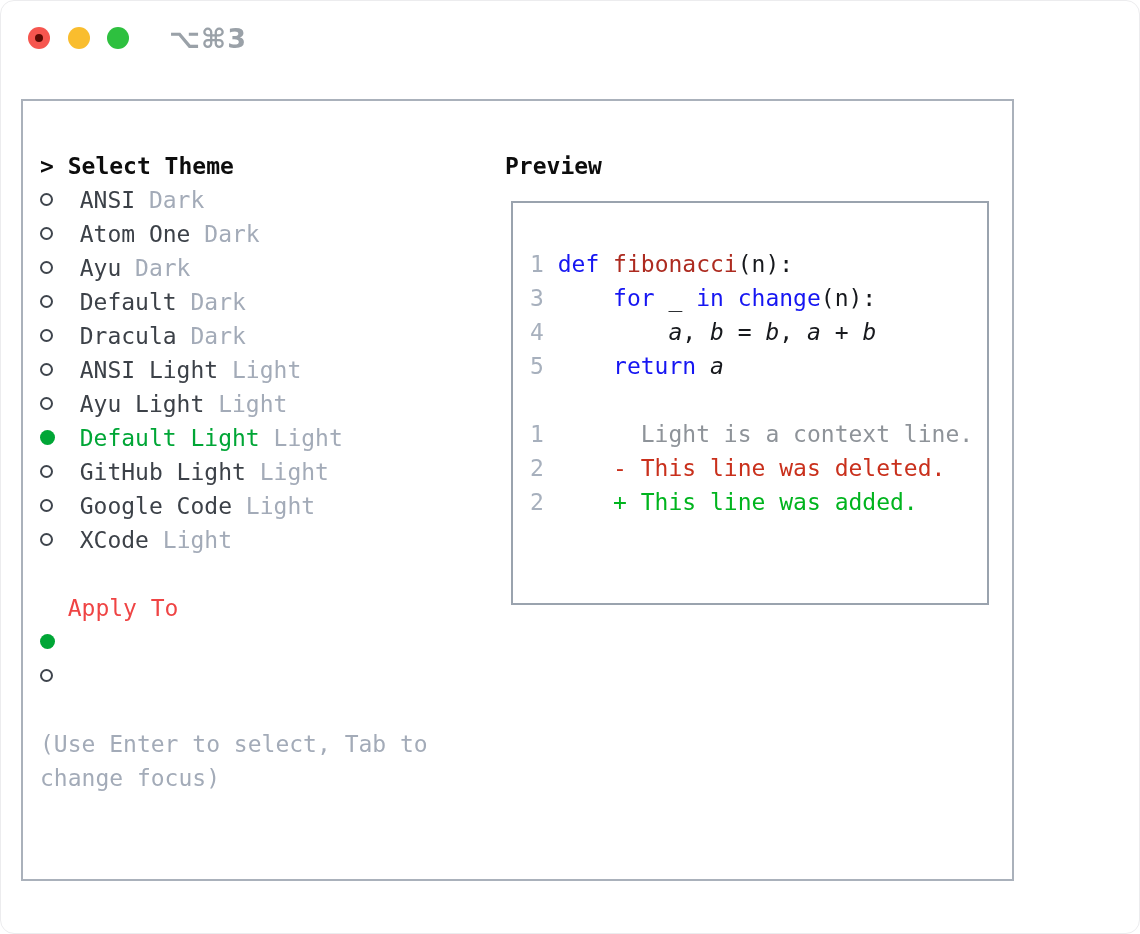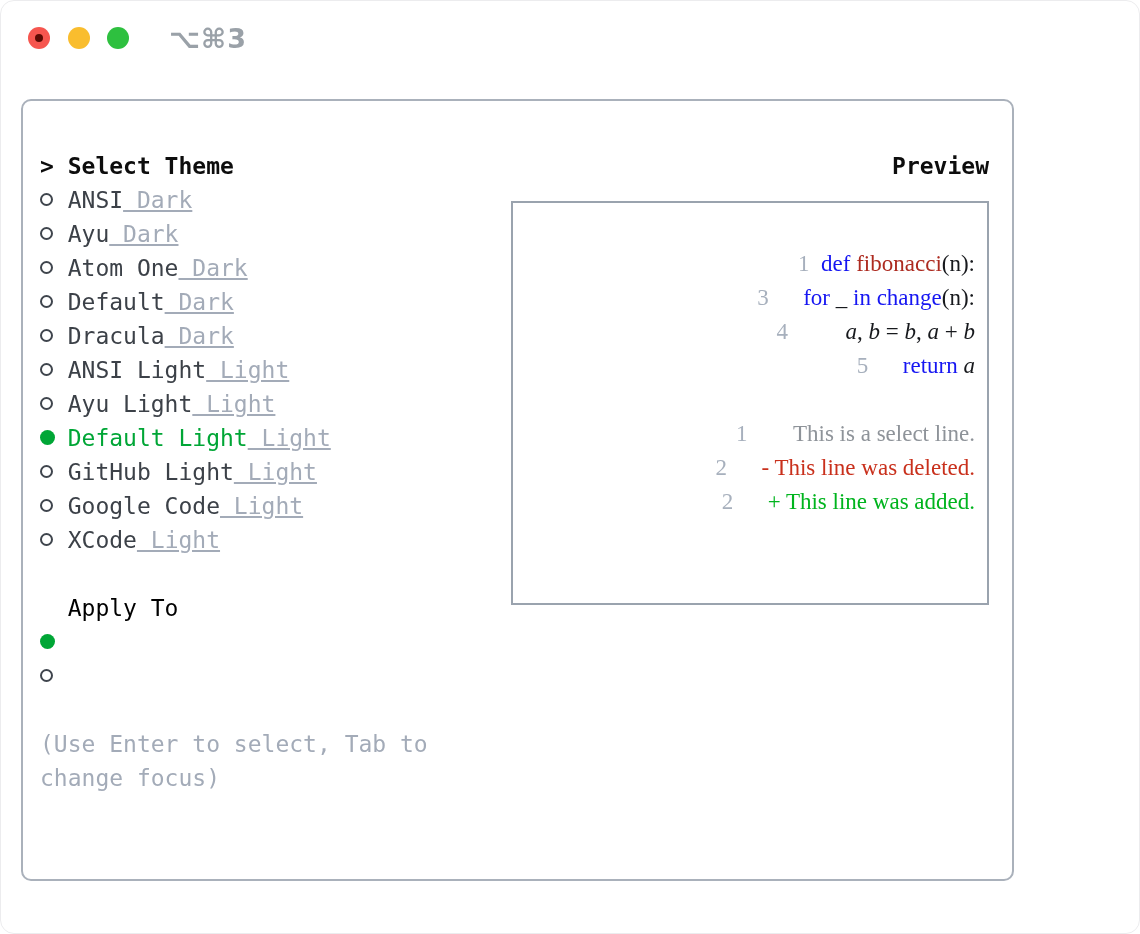--- a/index.html
+++ b/index.html
@@ -17,39 +17,39 @@
   .titlebar{position:absolute;left:0;top:0;right:0;height:76px;}
   .tl{position:absolute;top:26px;width:22px;height:22px;border-radius:50%;display:inline-block;}
   .tl.red{left:27px;background:var(--tl-red);}
   .tl.yellow{left:67px;background:var(--tl-yellow);}
   .tl.green{left:106px;background:var(--tl-green);}
   .tl .dot{position:absolute;left:7px;top:7px;width:8px;height:8px;border-radius:50%;background:#5c0b04;}
   .wtitle{position:absolute;left:168px;top:22px;font-family:"DejaVu Sans","Liberation Sans",sans-serif;
           font-size:27px;font-weight:600;color:#9aa1a8;letter-spacing:1px;}
   
   .panel{position:absolute;left:20px;top:98px;width:993px;height:782px;box-sizing:border-box;
-         border:2px solid #aab1bb;border-radius:10px;background:#fff;}
+         border:2px solid #aab1bb;border-radius:0;background:#fff;}
   .row{height:34px;line-height:34px;white-space:pre;font-size:23px;color:var(--item);}
   .gutter{display:inline-block;width:2ch;vertical-align:top;}
   .prompt{color:#0d0d0d;font-weight:bold;}
   .hdr{color:#0d0d0d;font-weight:bold;}
-  .hdr2{color:#000000;}
+  .hdr2{color:#ef4444;}
   .circle{display:inline-block;width:13px;height:13px;border-radius:50%;box-sizing:border-box;
           vertical-align:middle;margin-top:-4px;}
   .circle.off{border:2px solid #3f454d;}
   .circle.on{width:15px;height:15px;background:var(--accent-green);}
-  .tname{color:var(--item);}
+  .tname{color:var(--item);margin-left:12px;}
   .tname.sel{color:var(--accent-green);}
-  .suffix{color:var(--muted);text-decoration:underline;}
+  .suffix{color:var(--muted);}
   .help-line{color:var(--muted);}
   .left{position:absolute;left:17px;top:48px;}
-  .right{position:absolute;left:482px;top:48px;text-align:right;}
+  .right{position:absolute;left:482px;top:48px;}
   
   .preview-box{margin-left:6px;margin-top:18px;width:478px;height:404px;box-sizing:border-box;
-               border:2px solid #9aa3ae;background:#fff;padding:44px 12px 0 17px;font-family:Liberation Serif, serif;}
+               border:2px solid #9aa3ae;background:#fff;padding:44px 12px 0 17px;}
   .crow{height:34px;line-height:34px;white-space:pre;font-size:23px;color:var(--plain);}
   .ln{display:inline-block;width:1ch;margin-right:1ch;color:var(--ln);}
   .tok-kw{color:var(--kw);}
   .tok-fn{color:var(--fn);}
   .tok-pl{color:var(--plain);}
   .tok-var{color:var(--plain);font-style:italic;}
   .tok-ctx{color:var(--ctx);}
   .tok-del{color:var(--deleted-red);}
   .tok-add{color:var(--added-green);margin-top:48px;}
 </style>
@@ -67,22 +67,22 @@
     <span class="wtitle">⌥⌘3</span>
   </div>
 
   <div class="panel">
 
     <div class="left">
       <div class="row"><span class="gutter prompt">&gt;</span><span class="hdr">Select Theme</span></div>
 
       <div id="theme-list">
           <div class="row"><span class="gutter"><span class="circle off"></span></span><span class="tname">ANSI</span><span class="suffix"> Dark</span></div>
+          <div class="row"><span class="gutter"><span class="circle off"></span></span><span class="tname">Atom One</span><span class="suffix"> Dark</span></div>
           <div class="row"><span class="gutter"><span class="circle off"></span></span><span class="tname">Ayu</span><span class="suffix"> Dark</span></div>
-          <div class="row"><span class="gutter"><span class="circle off"></span></span><span class="tname">Atom One</span><span class="suffix"> Dark</span></div>
           <div class="row"><span class="gutter"><span class="circle off"></span></span><span class="tname">Default</span><span class="suffix"> Dark</span></div>
           <div class="row"><span class="gutter"><span class="circle off"></span></span><span class="tname">Dracula</span><span class="suffix"> Dark</span></div>
           <div class="row"><span class="gutter"><span class="circle off"></span></span><span class="tname">ANSI Light</span><span class="suffix"> Light</span></div>
           <div class="row"><span class="gutter"><span class="circle off"></span></span><span class="tname">Ayu Light</span><span class="suffix"> Light</span></div>
           <div class="row"><span class="gutter"><span class="circle on"></span></span><span class="tname sel">Default Light</span><span class="suffix"> Light</span></div>
           <div class="row"><span class="gutter"><span class="circle off"></span></span><span class="tname">GitHub Light</span><span class="suffix"> Light</span></div>
           <div class="row"><span class="gutter"><span class="circle off"></span></span><span class="tname">Google Code</span><span class="suffix"> Light</span></div>
           <div class="row"><span class="gutter"><span class="circle off"></span></span><span class="tname">XCode</span><span class="suffix"> Light</span></div>
         </div>
 
@@ -105,21 +105,21 @@
 
     <div class="right">
       <div class="row"><span class="hdr">Preview</span></div>
       <div class="preview-box">
         <div id="preview-lines">
             <div class="crow"><span class="ln">1</span><span class="tok-kw">def</span><span class="tok-pl"> </span><span class="tok-fn">fibonacci</span><span class="tok-pl">(n):</span></div>
             <div class="crow"><span class="ln">3</span><span class="tok-pl">    </span><span class="tok-kw">for</span><span class="tok-pl"> _ </span><span class="tok-kw">in</span><span class="tok-pl"> </span><span class="tok-kw">change</span><span class="tok-pl">(n):</span></div>
             <div class="crow"><span class="ln">4</span><span class="tok-pl">        </span><span class="tok-var">a</span><span class="tok-pl">, </span><span class="tok-var">b</span><span class="tok-pl"> = </span><span class="tok-var">b</span><span class="tok-pl">, </span><span class="tok-var">a</span><span class="tok-pl"> + </span><span class="tok-var">b</span></div>
             <div class="crow"><span class="ln">5</span><span class="tok-pl">    </span><span class="tok-kw">return</span><span class="tok-pl"> </span><span class="tok-var">a</span></div>
             <div class="crow"><span class="ln"></span></div>
-            <div class="crow"><span class="ln">1</span><span class="tok-ctx">      This is a select line.</span></div>
+            <div class="crow"><span class="ln">1</span><span class="tok-ctx">      Light is a context line.</span></div>
             <div class="crow"><span class="ln">2</span><span class="tok-del">    - This line was deleted.</span></div>
             <div class="crow"><span class="ln">2</span><span class="tok-add">    + This line was added.</span></div>
           </div>
       </div>
     </div>
 
   </div>
 </div>
 
 </body></html>

